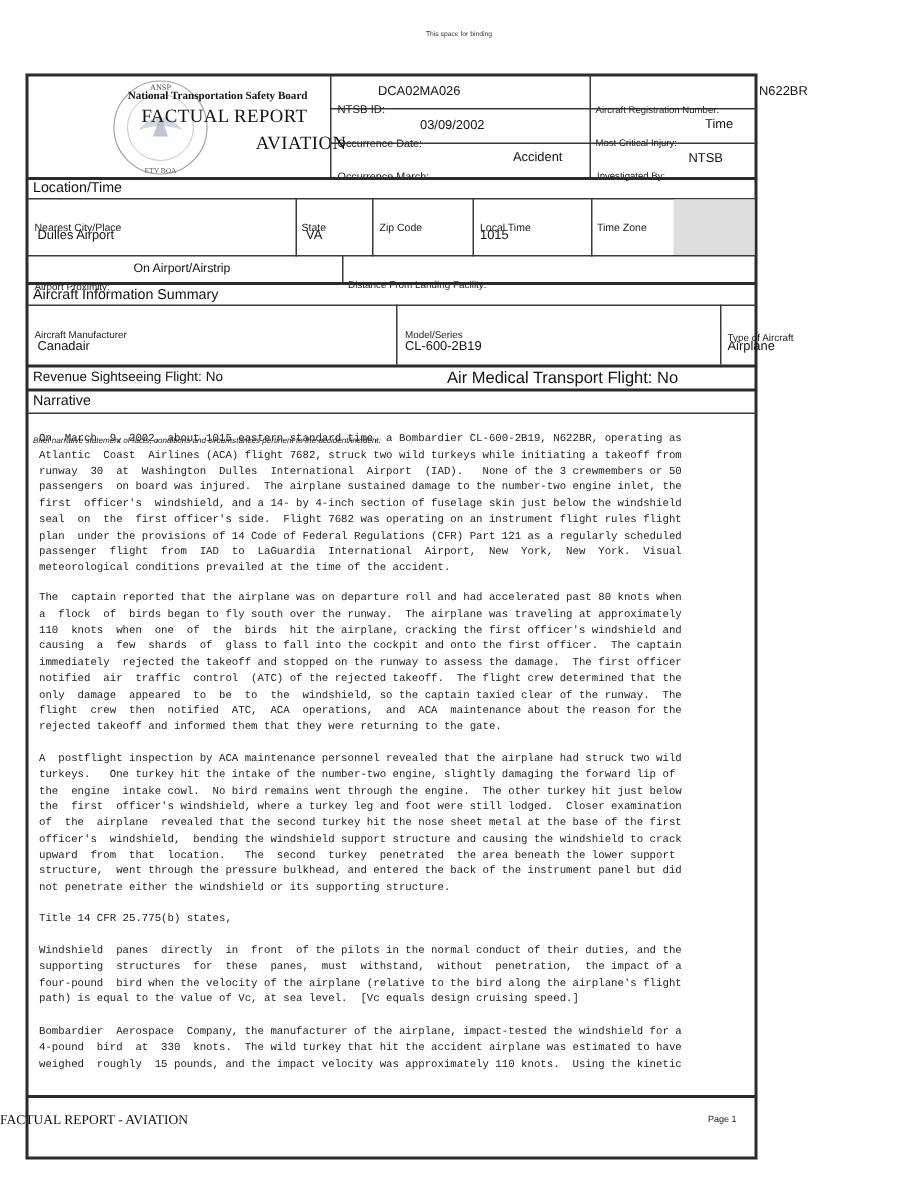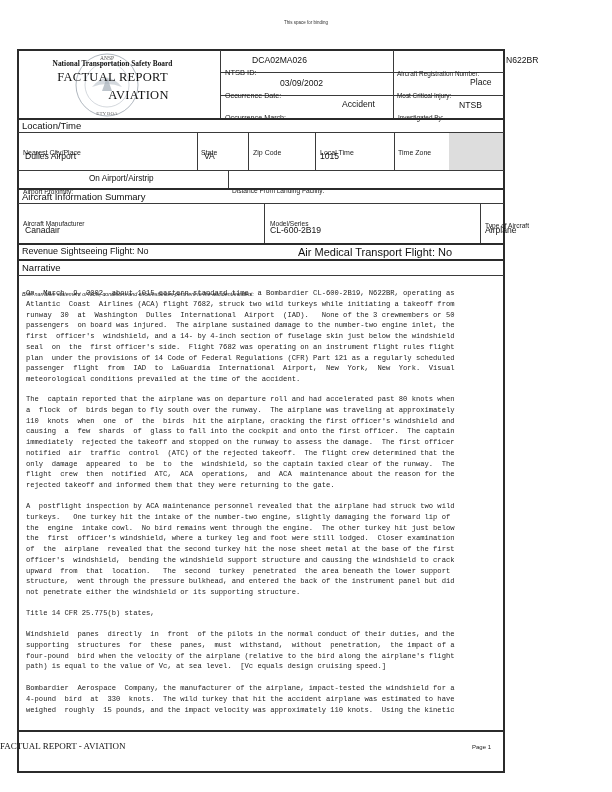--- a/index.html
+++ b/index.html
@@ -6,21 +6,21 @@
     body { width: 612px; height: 792px; position: relative; overflow: hidden; font-family: "Liberation Sans", sans-serif; color: #111; }
     .binding { position: absolute; top: 20px; left: 0; width: 612px; text-align: center; font-size: 4.5px; color: #333; }
     .outer { position: absolute; left: 17px; top: 49px; width: 488px; height: 724px; border: 2px solid #2b2b2b; box-sizing: border-box; }
     .abs { position: absolute; box-sizing: border-box; }
     .hline { position: absolute; height: 0; border-top: 1.5px solid #3a3a3a; }
     .hline.thick { border-top: 2.5px solid #2b2b2b; }
     .vline { position: absolute; width: 0; border-left: 1px solid #3a3a3a; }
     .lbl { position: absolute; font-size: 7px; color: #222; white-space: nowrap; margin-top: 12px; }
     .val { position: absolute; font-size: 8.6px; color: #111; white-space: nowrap; }
     .sect { position: absolute; font-size: 9.5px; color: #111; white-space: nowrap; }
-    .logo-text { position: absolute; font-family: "Liberation Serif", serif; font-weight: bold; color: #111; white-space: nowrap; text-align: center; }
+    .logo-text { position: absolute; font-family: "Liberation Serif", serif; font-weight: bold; color: #111; white-space: nowrap; text-align: right; }
     .narr { position: absolute; left: 26px; width: 570px; font-family: "Liberation Mono", monospace; font-size: 7.15px; line-height: 10.75px; color: #222; white-space: pre; }
     .footer-title { position: absolute; font-family: "Liberation Serif", serif; font-size: 9px; color: #111; white-space: nowrap; }
     .page-num { position: absolute; font-size: 6px; color: #222; white-space: nowrap; }
     .shade { position: absolute; background: #dddddd; }
   </style>
 </head>
 <body>
 
 <div class="binding">This space for binding</div>
 
@@ -46,21 +46,21 @@
   <div class="hline" style="left:220px;top:95px;width:284px;"></div>
 
   <div class="lbl" style="left:225px;top:56px;font-size:7.5px;">NTSB ID:</div>
   <div class="val" style="left:252px;top:55px;">DCA02MA026</div>
   <div class="lbl" style="left:397px;top:58px;font-size:6.4px;">Aircraft Registration Number:</div>
   <div class="val" style="left:506px;top:55px;">N622BR</div>
 
   <div class="lbl" style="left:225px;top:79px;font-size:7.2px;">Occurrence Date:</div>
   <div class="val" style="left:280px;top:78px;">03/09/2002</div>
   <div class="lbl" style="left:397px;top:80px;font-size:6.4px;">Most Critical Injury:</div>
-  <div class="val" style="left:470px;top:77px;">Place</div>
+  <div class="val" style="left:470px;top:77px;">Time</div>
 
   <div class="lbl" style="left:225px;top:101px;font-size:7.2px;">Occurrence March:</div>
   <div class="val" style="left:294px;top:99px;margin-left:48px;">Accident</div>
   <div class="lbl" style="left:398px;top:102px;font-size:6.4px;">Investigated By:</div>
   <div class="val" style="left:459px;top:100px;">NTSB</div>
 </div>
 
 <div>
   <div class="hline thick" style="left:18px;top:118px;width:486px;"></div>
   <div class="sect" style="left:22px;top:120px;">Location/Time</div>

